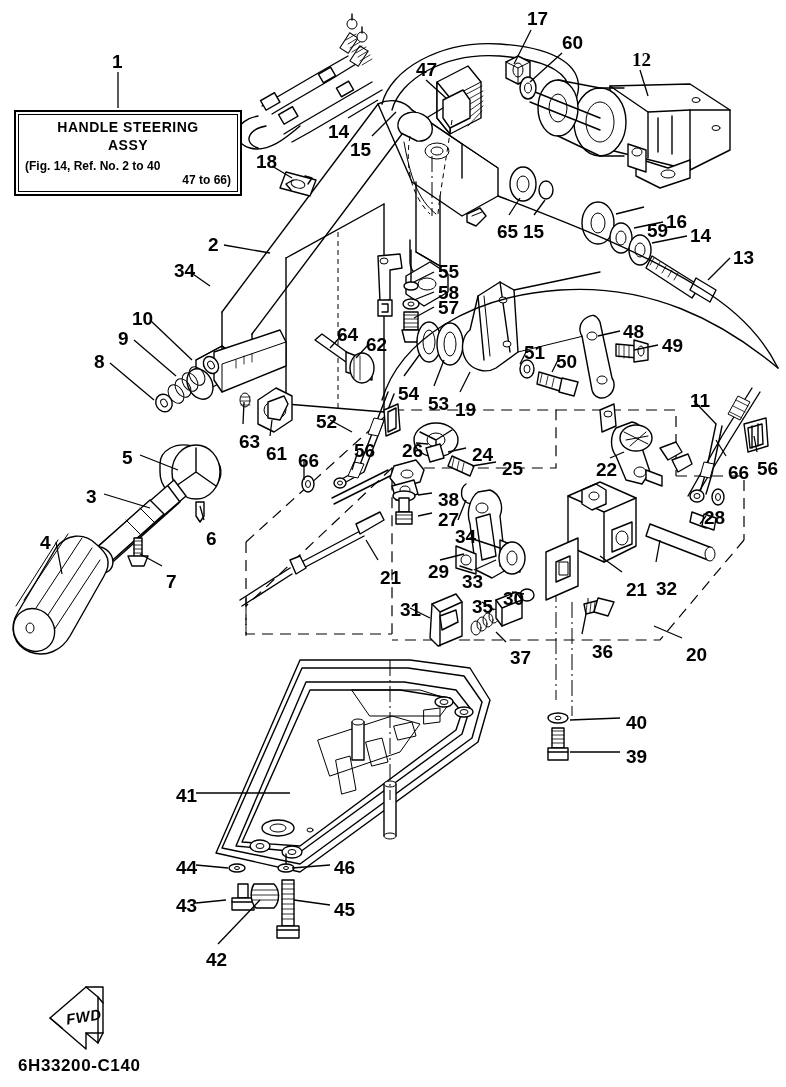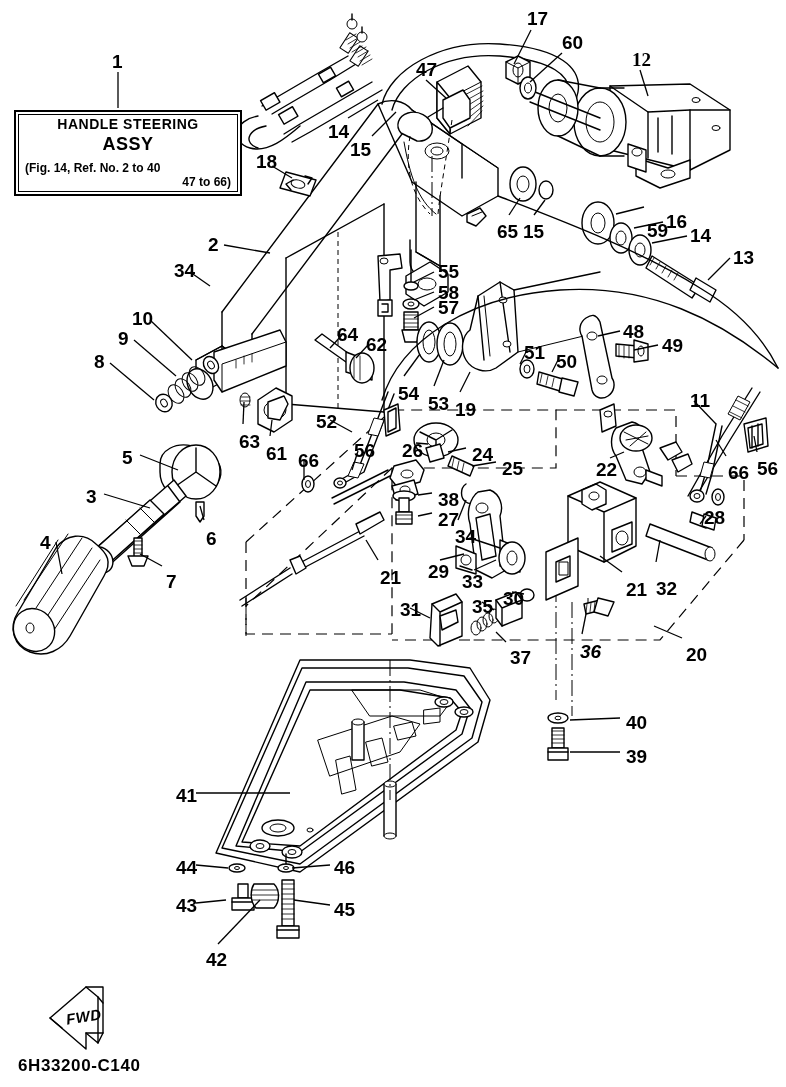--- a/index.html
+++ b/index.html
@@ -34,21 +34,21 @@
     border:1px solid #000;
     width:100%; height:100%;
     box-sizing:border-box;
     display:flex;
     flex-direction:column;
     align-items:center;
     justify-content:center;
     padding:5px 6px 6px 6px;
   }
   .tb-l1{font-size:14px;font-weight:bold;letter-spacing:.5px;}
-  .tb-l2{font-size:18px;font-weight:bold;letter-spacing:.5px;margin-top:2px;}
+  .tb-l2{font-size:14px;font-weight:bold;letter-spacing:.5px;margin-top:2px;}
   .tb-l3{font-size:12px;font-weight:bold;margin-top:6px;text-align:left;width:100%;}
   .tb-l4{font-size:12px;font-weight:bold;text-align:right;width:100%;}
   #partnum{
     position:absolute; left:18px; top:1056px;
     font-size:17px; font-weight:bold; letter-spacing:.6px;
   }
   #fwdlabel{
     position:absolute; left:66px; top:1008px;
     font-size:15px; font-weight:bold; font-style:italic;
     transform:rotate(-9deg);
@@ -662,21 +662,21 @@
       <div class="callout" style="left: 438px; top: 490px;">38</div>
       <div class="callout" style="left: 438px; top: 510px;">27</div>
       <div class="callout" style="left: 455px; top: 527px;">34</div>
       <div class="callout" style="left: 428px; top: 562px;">29</div>
       <div class="callout" style="left: 462px; top: 572px;">33</div>
       <div class="callout" style="left: 380px; top: 568px;">21</div>
       <div class="callout" style="left: 503px; top: 589px;">30</div>
       <div class="callout" style="left: 472px; top: 597px;">35</div>
       <div class="callout" style="left: 400px; top: 600px;">31</div>
       <div class="callout" style="left: 510px; top: 648px;">37</div>
-      <div class="callout" style="left: 580px; top: 642px; font-style: italic;">36</div>
+      <div class="callout" style="left: 592px; top: 642px;">36</div>
       <div class="callout" style="left: 686px; top: 645px;">20</div>
       <div class="callout" style="left: 626px; top: 713px;">40</div>
       <div class="callout" style="left: 626px; top: 747px;">39</div>
       <div class="callout" style="left: 176px; top: 786px;">41</div>
       <div class="callout" style="left: 176px; top: 858px;">44</div>
       <div class="callout" style="left: 334px; top: 858px;">46</div>
       <div class="callout" style="left: 176px; top: 896px;">43</div>
       <div class="callout" style="left: 334px; top: 900px;">45</div>
       <div class="callout" style="left: 206px; top: 950px;">42</div>
     </div>

